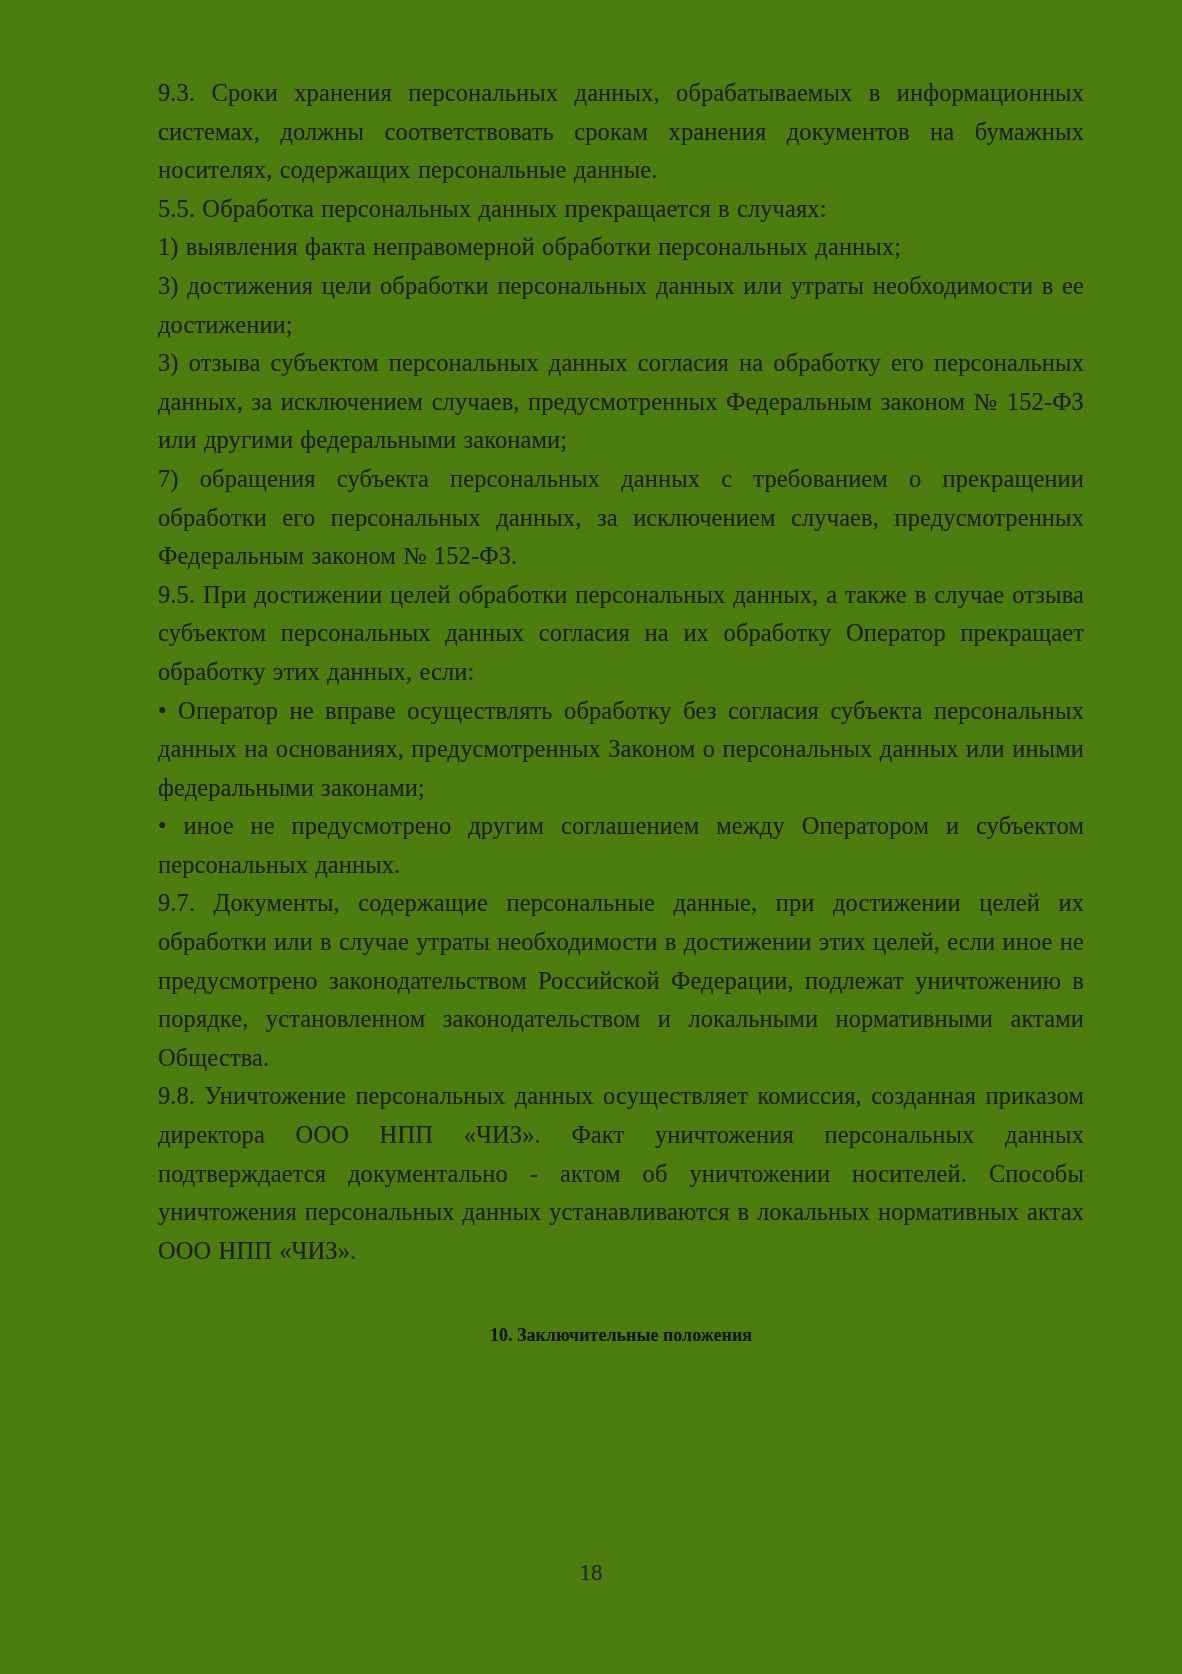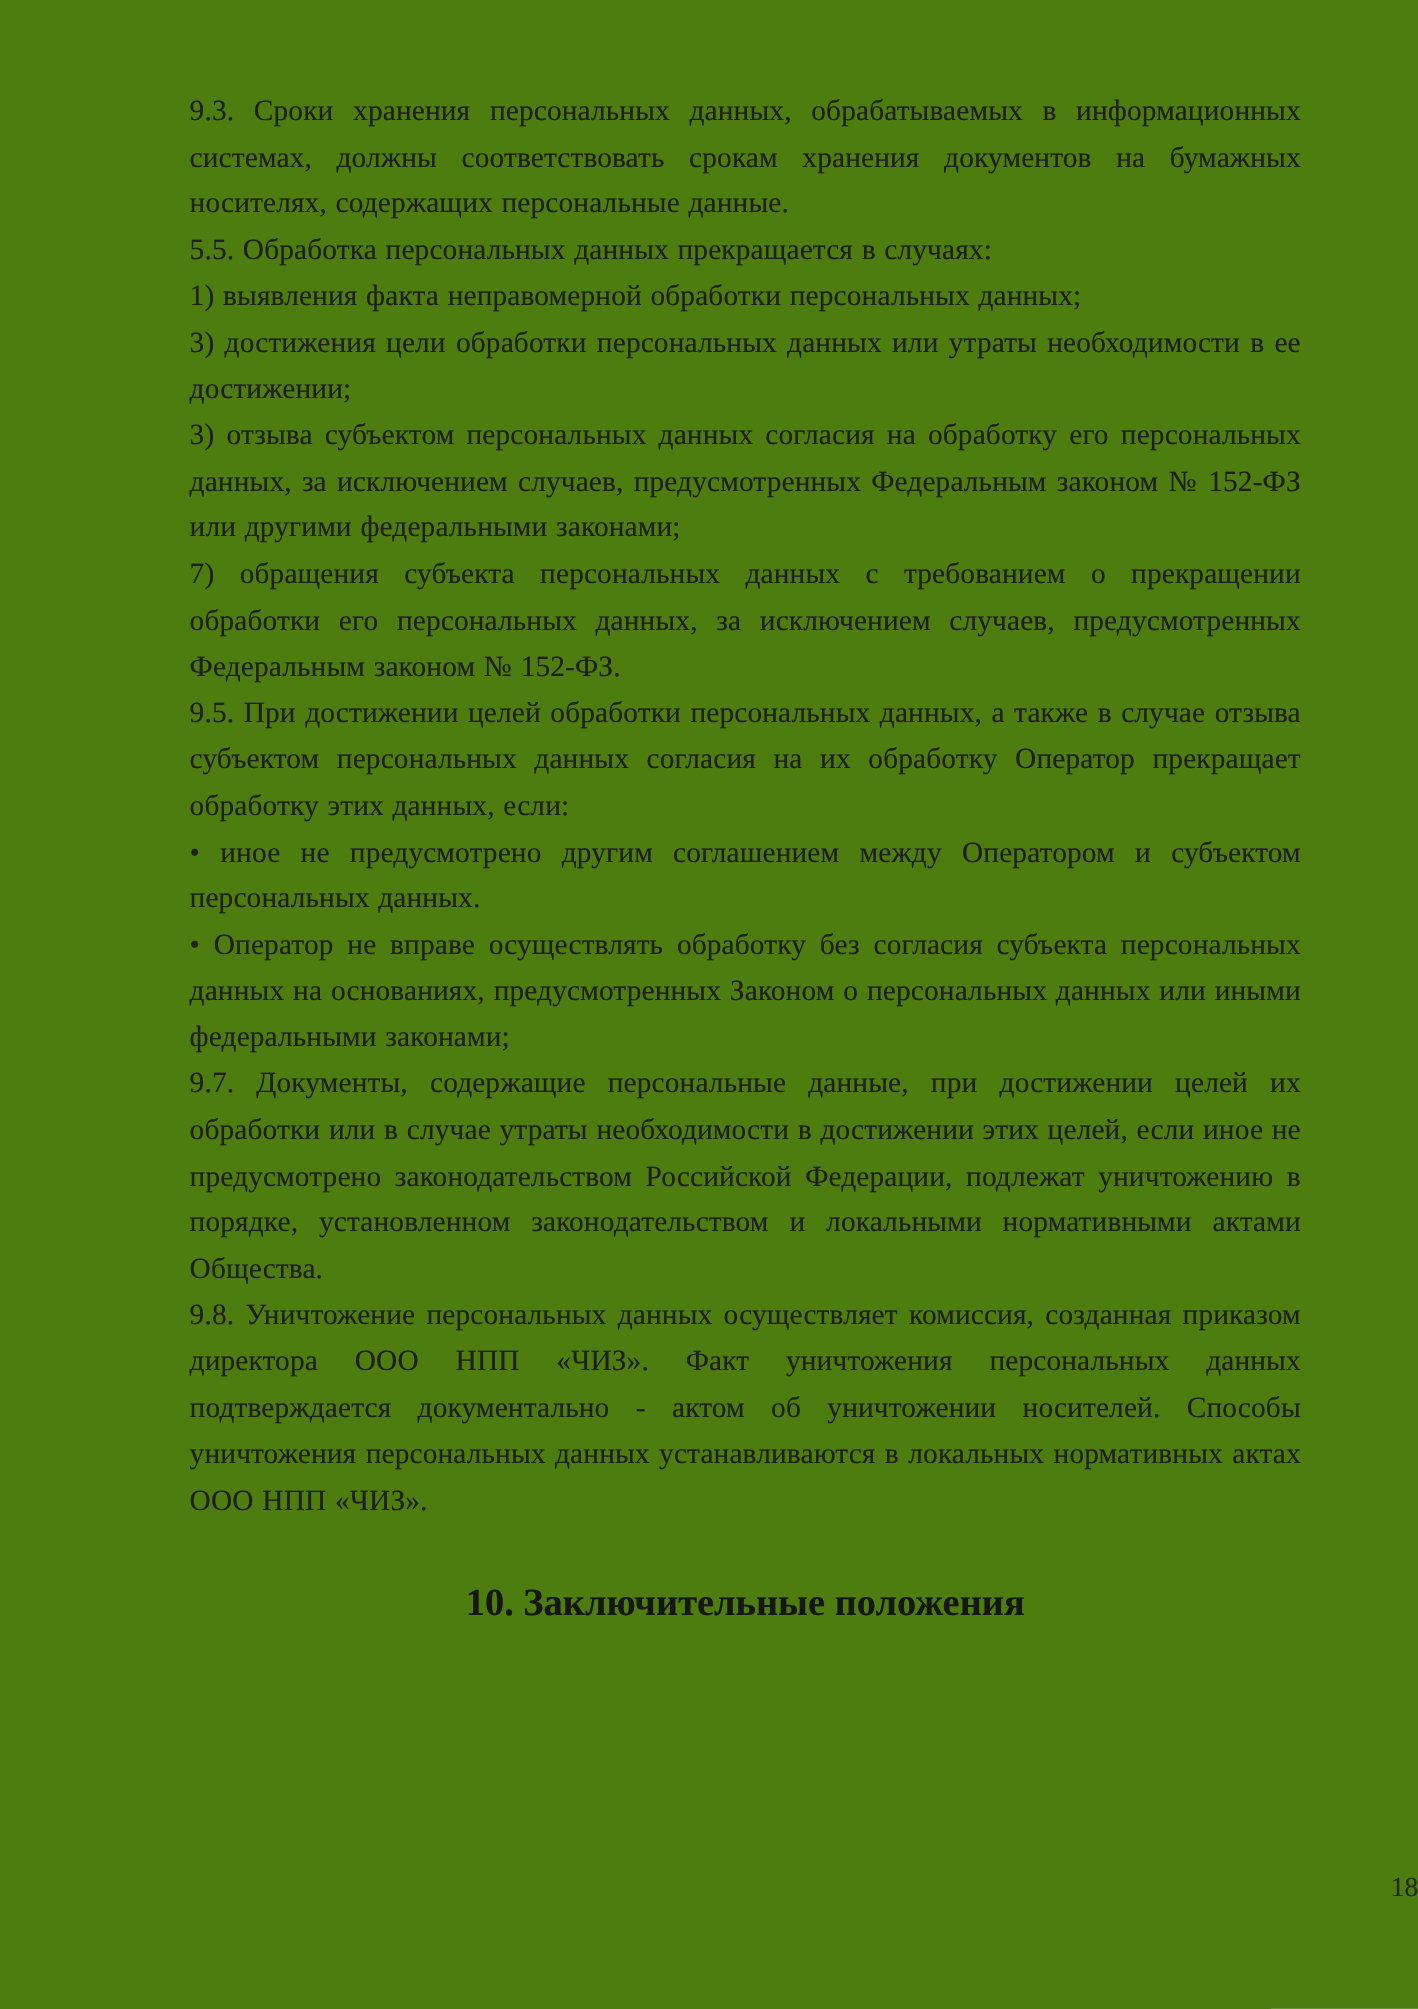--- a/index.html
+++ b/index.html
@@ -30,51 +30,51 @@
     font-size: 24.5px;
     line-height: 38.6px;
     color: #1f1f1f;
     text-align: justify;
     letter-spacing: 0.1px;
     word-spacing: 1px;
     text-shadow: 0 0 0.5px rgba(40,40,40,0.55);
   }
   .heading {
     margin: 46px 0 0 0;
-    font-size: 32px;
+    font-size: 18px;
     line-height: 38.6px;
     font-weight: bold;
     text-align: center;
     color: #161616;
     text-shadow: 0 0 0.5px rgba(40,40,40,0.55);
   }
   .page-number {
     position: absolute;
     left: 0;
     top: 1558px;
     width: 100%;
-    text-align: right;
+    text-align: center;
     font-size: 23px;
     line-height: 30px;
     color: #262626;
     text-shadow: 0 0 0.5px rgba(40,40,40,0.5);
   }
 </style>
 </head>
 <body>
 
 <main class="sheet">
   <section class="content">
     <p class="para">9.3. Сроки хранения персональных данных, обрабатываемых в информационных системах, должны соответствовать срокам хранения документов на бумажных носителях, содержащих персональные данные.</p>
     <p class="para">5.5. Обработка персональных данных прекращается в случаях:</p>
     <p class="para">1) выявления факта неправомерной обработки персональных данных;</p>
     <p class="para">3) достижения цели обработки персональных данных или утраты необходимости в ее достижении;</p>
     <p class="para">3) отзыва субъектом персональных данных согласия на обработку его персональных данных, за исключением случаев, предусмотренных Федеральным законом № 152-ФЗ или другими федеральными законами;</p>
     <p class="para">7) обращения субъекта персональных данных с требованием о прекращении обработки его персональных данных, за исключением случаев, предусмотренных Федеральным законом № 152-ФЗ.</p>
     <p class="para">9.5. При достижении целей обработки персональных данных, а также в случае отзыва субъектом персональных данных согласия на их обработку Оператор прекращает обработку этих данных, если:</p>
+    <p class="para">• Оператор не вправе осуществлять обработку без согласия субъекта персональных данных на основаниях, предусмотренных Законом о персональных данных или иными федеральными законами;</p>
     <p class="para">• иное не предусмотрено другим соглашением между Оператором и субъектом персональных данных.</p>
-    <p class="para">• Оператор не вправе осуществлять обработку без согласия субъекта персональных данных на основаниях, предусмотренных Законом о персональных данных или иными федеральными законами;</p>
     <p class="para">9.7. Документы, содержащие персональные данные, при достижении целей их обработки или в случае утраты необходимости в достижении этих целей, если иное не предусмотрено законодательством Российской Федерации, подлежат уничтожению в порядке, установленном законодательством и локальными нормативными актами Общества.</p>
     <p class="para">9.8. Уничтожение персональных данных осуществляет комиссия, созданная приказом директора ООО НПП «ЧИЗ». Факт уничтожения персональных данных подтверждается документально - актом об уничтожении носителей. Способы уничтожения персональных данных устанавливаются в локальных нормативных актах ООО НПП «ЧИЗ».</p>
     <h2 class="heading">10. Заключительные положения</h2>
   </section>
   <footer class="page-number">18</footer>
 </main>
 
 </body></html>

